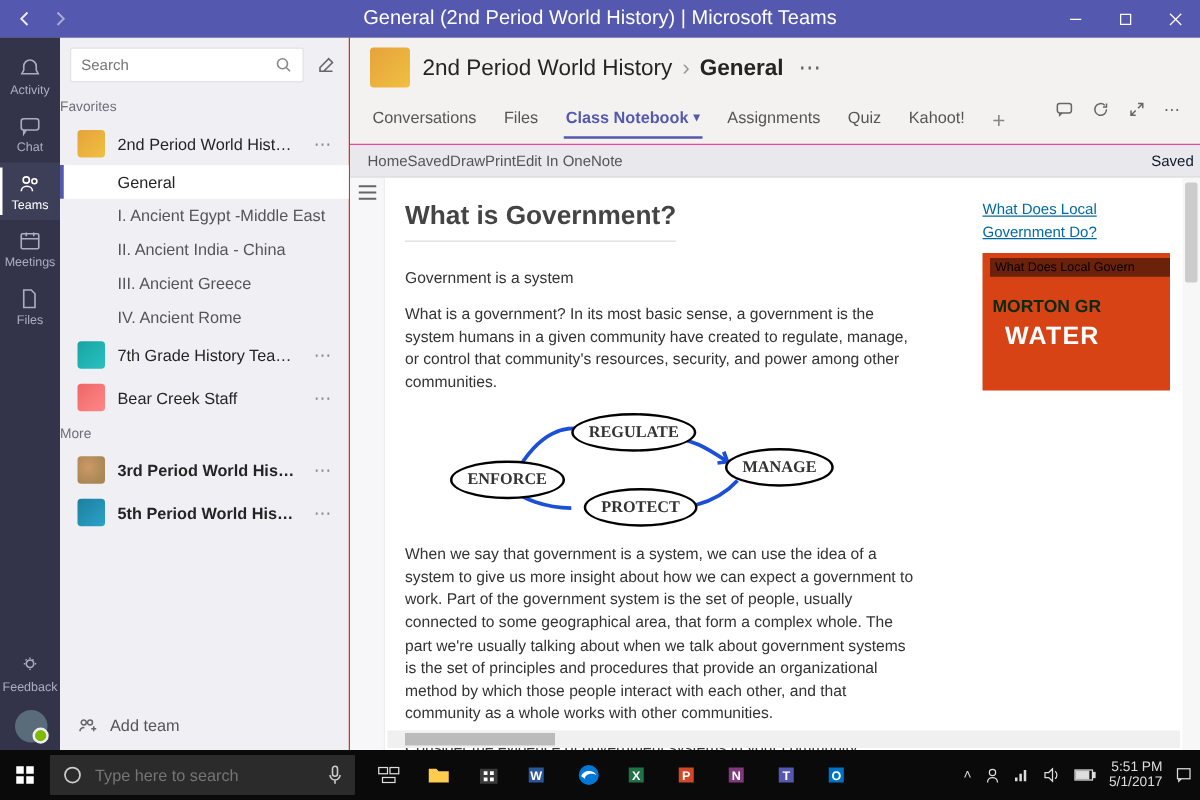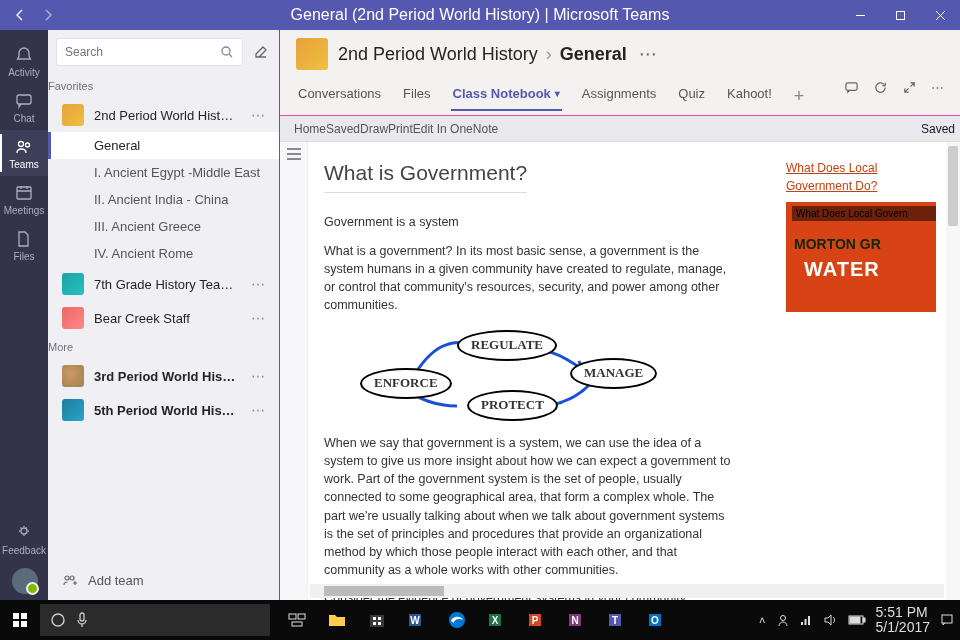--- a/index.html
+++ b/index.html
@@ -42,43 +42,43 @@
 .tabs .tab{padding:6px 2px 8px;cursor:pointer;display:flex;align-items:center;gap:4px}
 .tabs .tab.active{color:#5558AF;border-bottom:2px solid #5558AF;margin-bottom:-1px;font-weight:700}
 .tabs .tab-actions{position:absolute;right:16px;display:flex;gap:14px;color:#666}
 .tabs .add-tab{color:#888;font-size:18px}
 .ribbon{height:26px;background:#e9e8ed;border-bottom:1px solid #ddd;display:flex;align-items:center;font-size:12px;color:#555;padding:0 14px;position:relative}
 .ribbon .saved{position:absolute;right:5px;color:#0f172a}
 .canvas{flex:1;display:flex;background:#fff;min-height:0}
 .page-menu{width:28px;background:#f7f7f9;border-right:1px solid #eee;display:flex;justify-content:center;padding-top:6px;color:#666}
 .page{flex:1;overflow:auto;padding:16px 10px 10px 16px;position:relative;display:flex;gap:20px}
 .page-content{flex:1;min-width:0;font-size:12.5px;color:#333;line-height:1.45}
-.page-title{font-size:21px;color:#444;font-weight:400;border-bottom:1px solid #ddd;display:inline-block;padding-bottom:4px;margin-bottom:20px}
+.page-title{font-size:21px;color:#444;font-weight:700;border-bottom:1px solid #ddd;display:inline-block;padding-bottom:4px;margin-bottom:20px}
 .para{margin:0 0 10px;max-width:410px}
 .diagram{width:300px;height:100px;margin:6px 0 10px 18px;position:relative}
 .bubble{position:absolute;border:2.5px solid #000;border-radius:50%;padding:4px 12px;font-family:"Comic Sans MS",cursive;font-weight:700;font-size:13px;background:#fff}
 .arrow{position:absolute;stroke:#1a4fd8;stroke-width:3;fill:none}
 .side{width:150px;flex-shrink:0}
-.side a{color:#c2410c;font-size:12px;text-decoration:underline}
+.side a{color:#0369a1;font-size:12px;text-decoration:underline}
 .video-thumb{margin-top:8px;width:150px;height:110px;background:#d84315;position:relative;overflow:hidden;color:#fff;font-family:Arial}
 .video-thumb .vtitle{position:absolute;top:4px;left:6px;right:0;font-size:10px;color:#000000;background:rgba(0,0,0,.5);padding:2px 4px;white-space:nowrap}
 .video-thumb .morton{position:absolute;top:34px;left:8px;font-size:14px;font-weight:800;color:#0a2a12}
 .video-thumb .water{position:absolute;top:56px;left:18px;font-size:20px;font-weight:800;color:#fff;letter-spacing:1px}
 .hscroll{position:absolute;bottom:2px;left:2px;right:2px;height:14px;background:#f0f0f0;display:flex;align-items:center}
 .hscroll .thumb{height:10px;width:120px;background:#bbb;margin-left:14px}
 .vscroll{width:14px;background:#f7f7f7;display:flex;justify-content:center;padding-top:4px}
 .vscroll .vthumb{width:10px;height:80px;background:#ccc;border-radius:2px}
 .taskbar{height:40px;background:#0a0a0a;display:flex;align-items:center;color:#fff;font-size:12px;position:relative}
 .taskbar .start{width:40px;height:40px;display:flex;align-items:center;justify-content:center}
 .taskbar .search{height:32px;flex:0 0 230px;background:#2b2b2b;display:flex;align-items:center;padding:0 10px;gap:10px;color:#ccc;border-radius:1px;margin-right:8px}
 .taskbar .search input{background:transparent;border:none;outline:none;color:#ccc;flex:1;font-size:13px}
 .taskbar .apps{display:flex;gap:2px}
 .taskbar .appicon{width:38px;height:40px;display:flex;align-items:center;justify-content:center}
 .taskbar .tray{margin-left:auto;display:flex;align-items:center;gap:10px;padding-right:6px;color:#ddd;font-size:11px}
-.taskbar .clock{line-height:1.1;font-size:14px}
+.taskbar .clock{text-align:right;line-height:1.1;font-size:11px}
 .user-avatar{width:26px;height:26px;border-radius:50%;background:#5a6b7a;position:relative;margin:6px 12px}
 .user-avatar::after{content:"";width:9px;height:9px;background:#7fba00;border:2px solid #f0eff4;border-radius:50%;position:absolute;bottom:-1px;right:-1px}
 svg{display:block}
 .tb-avatar{background:linear-gradient(135deg,#e6a23c,#f0c040)}
 .tb-7th{background:linear-gradient(135deg,#1aa3a3,#28c1c1)}
 .tb-bear{background:linear-gradient(135deg,#e66,#f88)}
 .tb-3rd{background:radial-gradient(circle at 40% 40%,#c96,#a85 70%)}
 .tb-5th{background:linear-gradient(135deg,#1e7e9e,#2aa3c9)}
 </style>
 </head>
@@ -292,21 +292,21 @@
           <p class="para">Government is a system</p>
           <p class="para">What is a government? In its most basic sense, a government is the system humans in a given community have created to regulate, manage, or control that community's resources, security, and power among other communities.</p>
           <div class="diagram">
             <svg class="arrow" style="left:0;top:0" width="300" height="100">
               <path d="M70 55 C90 20 110 15 130 20 M130 20l-6 -4M130 20l-2 7"></path>
               <path d="M188 25 C210 25 225 35 240 45 M240 45l-8 1M240 45l-3 -8"></path>
               <path d="M248 60 C230 80 200 85 180 82 M180 82l6 5M180 82l7 -4"></path>
               <path d="M115 82 C95 82 75 75 65 65 M65 65l3 8M65 65l8 -2"></path>
             </svg>
             <div class="bubble" style="left:115px;top:6px">REGULATE</div>
-            <div class="bubble" style="left:228px;top:34px">MANAGE</div>
+            <div class="bubble" style="left:238px;top:34px">MANAGE</div>
             <div class="bubble" style="left:125px;top:66px">PROTECT</div>
             <div class="bubble" style="left:18px;top:44px">ENFORCE</div>
           </div>
           <p class="para">When we say that government is a system, we can use the idea of a system to give us more insight about how we can expect a government to work. Part of the government system is the set of people, usually connected to some geographical area, that form a complex whole. The part we're usually talking about when we talk about government systems is the set of principles and procedures that provide an organizational method by which those people interact with each other, and that community as a whole works with other communities.</p>
           <p class="para" style="margin-bottom:2px">Consider the evidence of government systems in your community. Evidence could include:</p>
           
           
           
           
         </div>
@@ -337,20 +337,21 @@
         <rect x="1" y="9" width="6" height="6"></rect>
         <rect x="9" y="9" width="6" height="6"></rect>
       </svg>
     </div>
   <div class="search">
     <span>
         <svg width="16" height="16" viewBox="0 0 16 16" fill="none" stroke="#ccc" stroke-width="1.4">
           <circle cx="8" cy="8" r="6"></circle>
         </svg>
       </span>
+    <input placeholder="Type here to search" style="">
     <span>
         <svg width="12" height="16" viewBox="0 0 12 16" fill="none" stroke="#ccc" stroke-width="1.3">
           <rect x="4" y="1" width="4" height="8" rx="2"></rect>
           <path d="M2 8a4 4 0 008 0M6 12v3"></path>
         </svg>
       </span>
   </div>
   <div class="apps">
     <div class="appicon">
         <svg width="18" height="14" viewBox="0 0 18 14" fill="none" stroke="#ddd">

